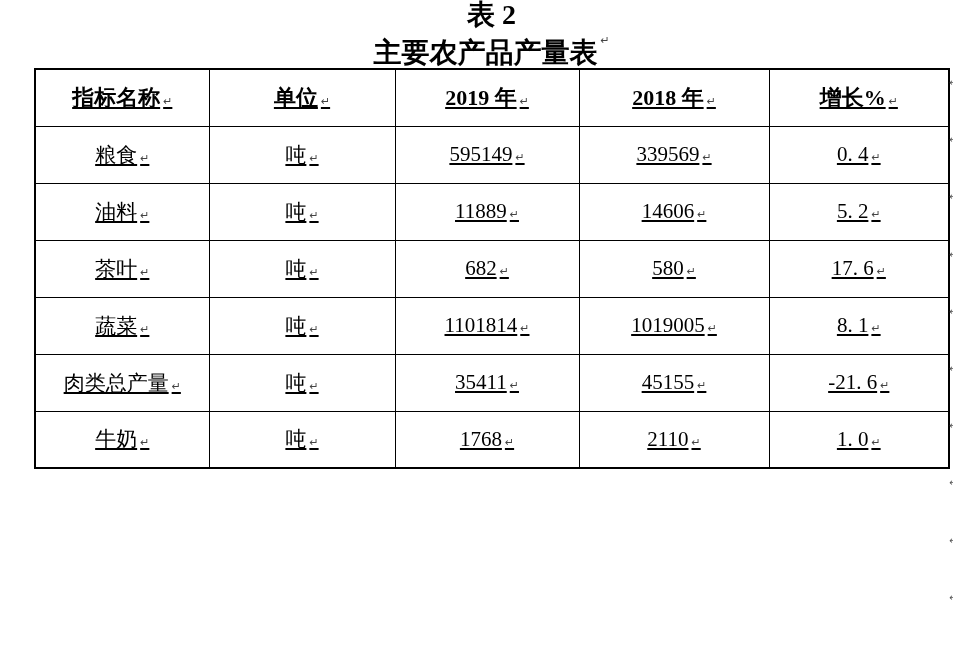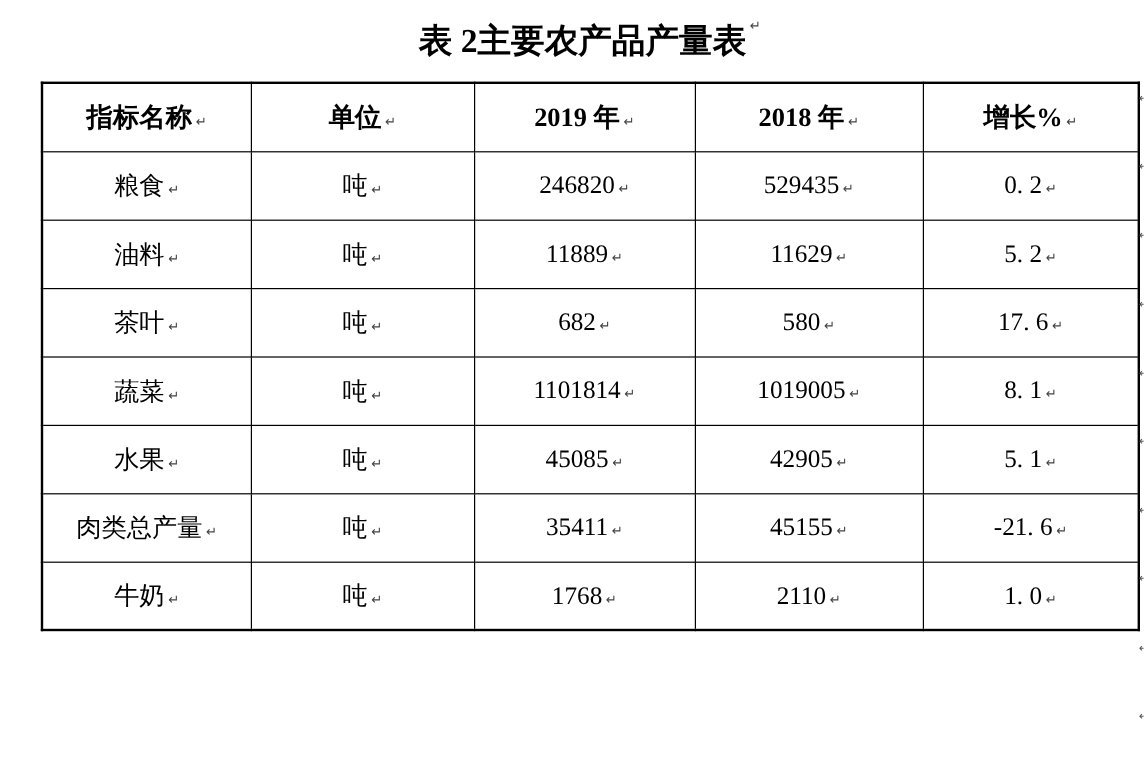--- a/index.html
+++ b/index.html
@@ -8,28 +8,29 @@
     width: 953px; height: 647px;
     font-family: "Liberation Serif", "DejaVu Serif", serif;
     color: #000; overflow: hidden;
   }
   .page { position: relative; width: 953px; height: 647px; background: #fff; }
 
   .doc-title {
     height: 68px;
     display: flex; align-items: center; justify-content: center;
     padding-left: 30px;
-    font-size: 28px; font-weight: bold;
+    font-size: 28px; font-weight: bold; flex-direction: column;
   }
   .doc-title .title-main { display: inline-flex; align-items: flex-start; }
 
   table.data-table {
     position: absolute; left: 34px; top: 68px; width: 914px;
     border-collapse: collapse; table-layout: fixed;
     border: 2px solid #000;
+    text-decoration: underline;
   }
   .data-table th, .data-table td {
     border: 1px solid #000;
     text-align: center; vertical-align: middle;
     height: 57px;
     overflow: hidden; white-space: nowrap;
   }
   .data-table th { font-size: 22px; font-weight: bold; }
   .data-table td { font-size: 21px; font-weight: normal; }
 
@@ -71,51 +72,44 @@
         <th><span>单位</span><span class="mark">↵</span></th>
         <th><span>2019 年</span><span class="mark">↵</span></th>
         <th><span>2018 年</span><span class="mark">↵</span></th>
         <th><span>增长%</span><span class="mark">↵</span></th>
       </tr>
     </thead>
     <tbody>
       <tr>
         <td><span>粮食</span><span class="mark">↵</span></td>
         <td><span>吨</span><span class="mark">↵</span></td>
-        <td><span>246820</span><span class="mark">↵</span></td>
-        <td><span>529435</span><span class="mark">↵</span></td>
-        <td><span>0. 2</span><span class="mark">↵</span></td>
+        <td><span>595149</span><span class="mark">↵</span></td>
+        <td><span>339569</span><span class="mark">↵</span></td>
+        <td><span>0. 4</span><span class="mark">↵</span></td>
       </tr>
       <tr>
         <td><span>油料</span><span class="mark">↵</span></td>
         <td><span>吨</span><span class="mark">↵</span></td>
         <td><span>11889</span><span class="mark">↵</span></td>
-        <td><span>11629</span><span class="mark">↵</span></td>
+        <td><span>14606</span><span class="mark">↵</span></td>
         <td><span>5. 2</span><span class="mark">↵</span></td>
       </tr>
       <tr>
         <td><span>茶叶</span><span class="mark">↵</span></td>
         <td><span>吨</span><span class="mark">↵</span></td>
         <td><span>682</span><span class="mark">↵</span></td>
         <td><span>580</span><span class="mark">↵</span></td>
         <td><span>17. 6</span><span class="mark">↵</span></td>
       </tr>
       <tr>
         <td><span>蔬菜</span><span class="mark">↵</span></td>
         <td><span>吨</span><span class="mark">↵</span></td>
         <td><span>1101814</span><span class="mark">↵</span></td>
         <td><span>1019005</span><span class="mark">↵</span></td>
         <td><span>8. 1</span><span class="mark">↵</span></td>
-      </tr>
-      <tr>
-        <td><span>水果</span><span class="mark">↵</span></td>
-        <td><span>吨</span><span class="mark">↵</span></td>
-        <td><span>45085</span><span class="mark">↵</span></td>
-        <td><span>42905</span><span class="mark">↵</span></td>
-        <td><span>5. 1</span><span class="mark">↵</span></td>
       </tr>
       <tr>
         <td><span>肉类总产量</span><span class="mark">↵</span></td>
         <td><span>吨</span><span class="mark">↵</span></td>
         <td><span>35411</span><span class="mark">↵</span></td>
         <td><span>45155</span><span class="mark">↵</span></td>
         <td><span>-21. 6</span><span class="mark">↵</span></td>
       </tr>
       <tr>
         <td><span>牛奶</span><span class="mark">↵</span></td>

